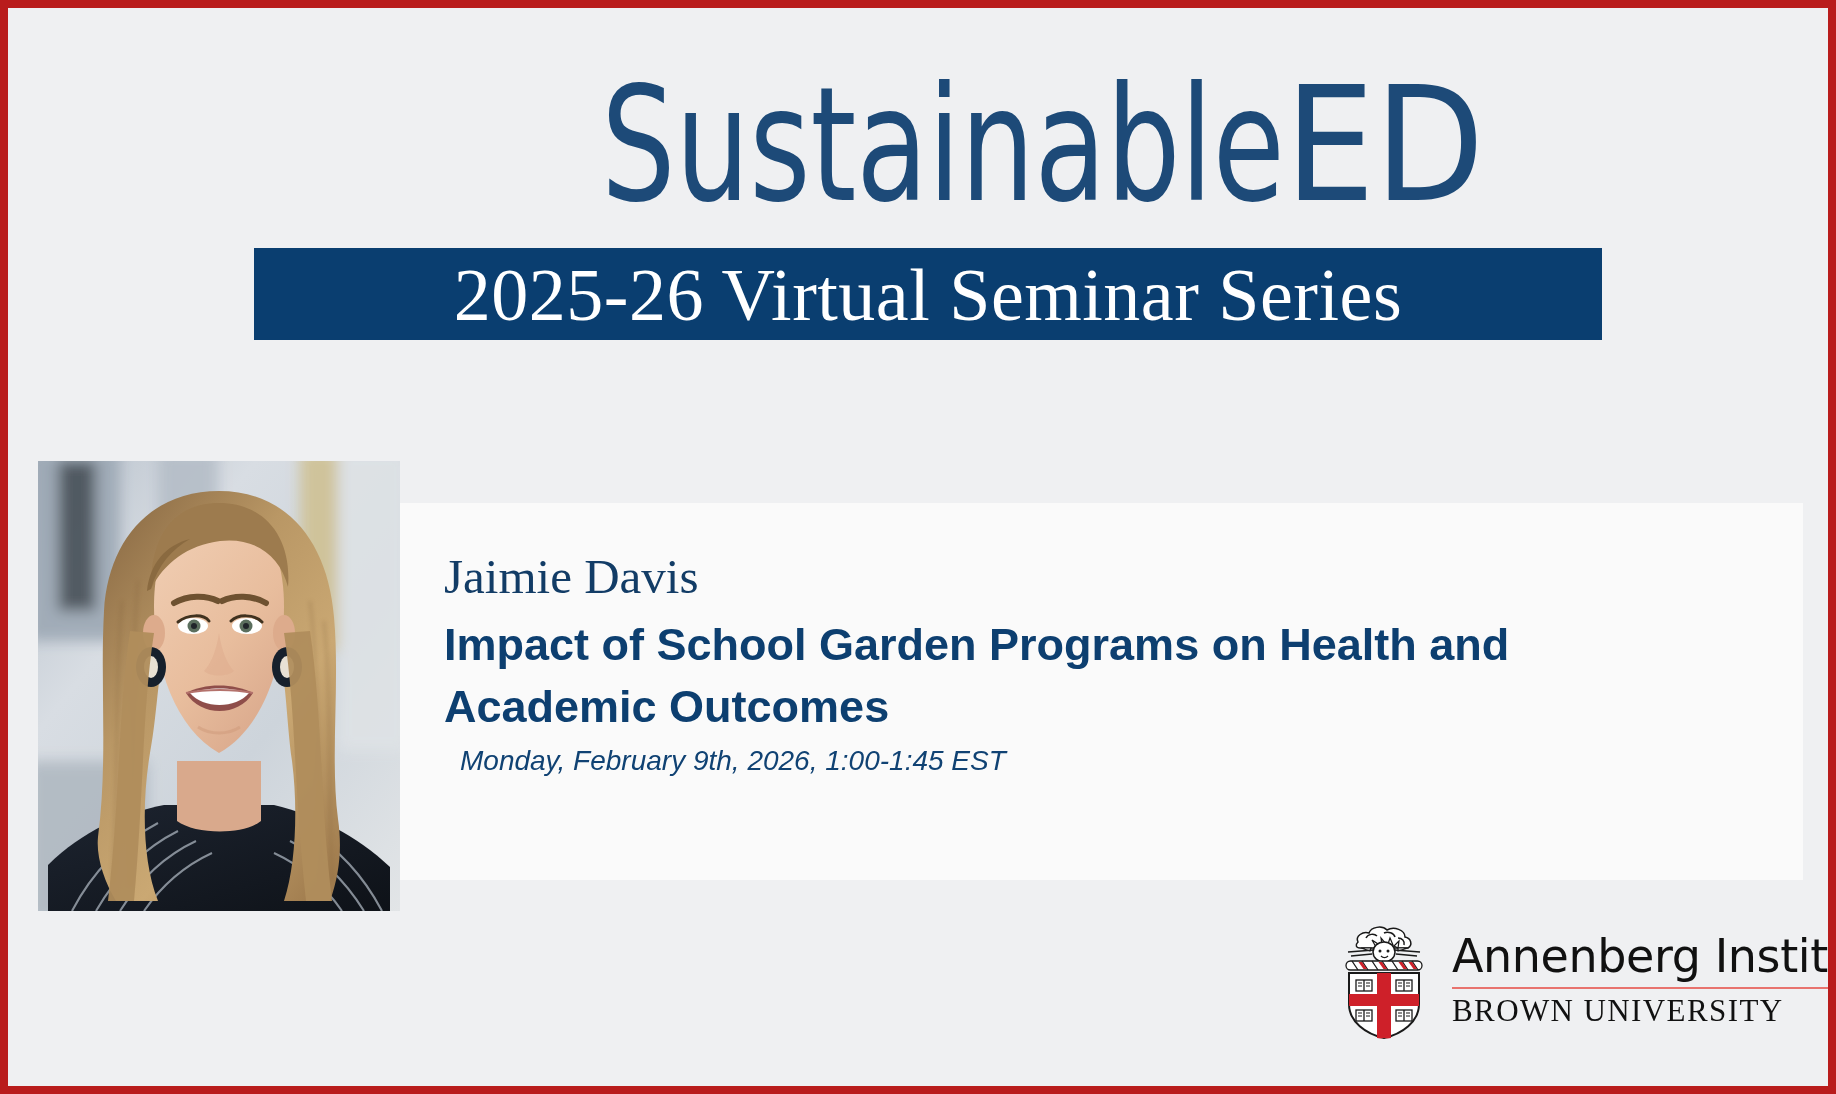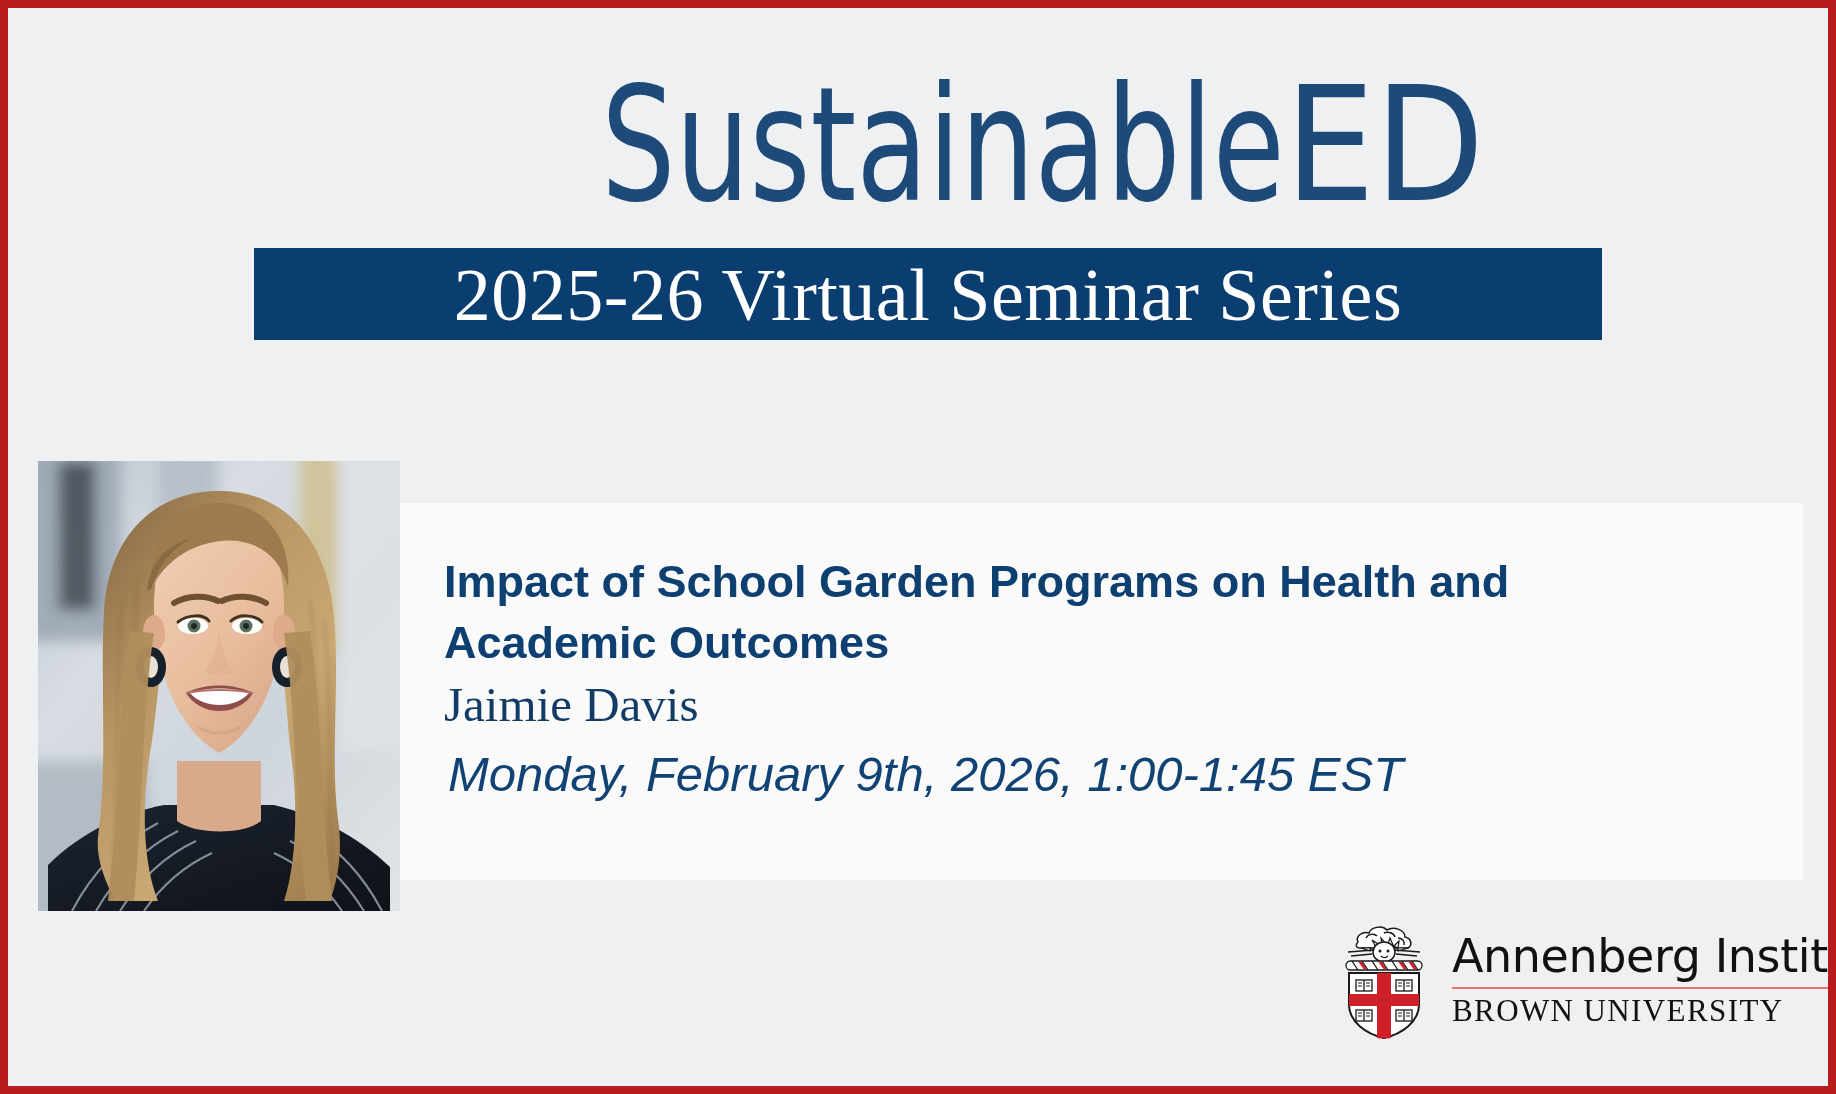--- a/index.html
+++ b/index.html
@@ -99,24 +99,24 @@
     font-weight: bold;
     font-size: 45px;
     color: #0d3f70;
     line-height: 1.36;
     margin: 0 0 6px 0;
     max-width: 1265px;
   }
   #talk-datetime {
     font-family: "Liberation Sans", sans-serif;
     font-style: italic;
-    font-size: 49px;
+    font-size: 28px;
     color: #104273;
     line-height: 1.3;
-    margin: 4px 0 0 4px;
+    margin: 4px 0 0 16px;
   }
 
   
   #speaker-photo {
     position: absolute;
     left: 30px;
     top: 453px;
     width: 362px;
     height: 450px;
     overflow: hidden;
@@ -167,22 +167,22 @@
 
   <div id="brand-block">
     <div id="brand-title"><span class="word-sustainable">Sustainable</span><span class="word-ed">ED</span></div>
     <div id="series-banner">
       <span id="series-banner-text">2025-26 Virtual Seminar Series</span>
     </div>
   </div>
 
   <div id="speaker-card">
     <div id="card-inner">
+      <div id="speaker-name">Jaimie Davis</div>
       <div id="talk-title">Impact of School Garden Programs on Health and Academic Outcomes</div>
-      <div id="speaker-name">Jaimie Davis</div>
       <div id="talk-datetime">Monday, February 9th, 2026, 1:00-1:45 EST</div>
     </div>
   </div>
 
   <div id="speaker-photo">
     <svg width="362" height="450" viewBox="0 0 362 450" xmlns="http://www.w3.org/2000/svg" aria-hidden="true">
       <defs>
         <linearGradient id="bgGrad" x1="0" y1="0" x2="1" y2="1">
           <stop offset="0%" stop-color="#b9c2cc"></stop>
           <stop offset="30%" stop-color="#d8dde3"></stop>

